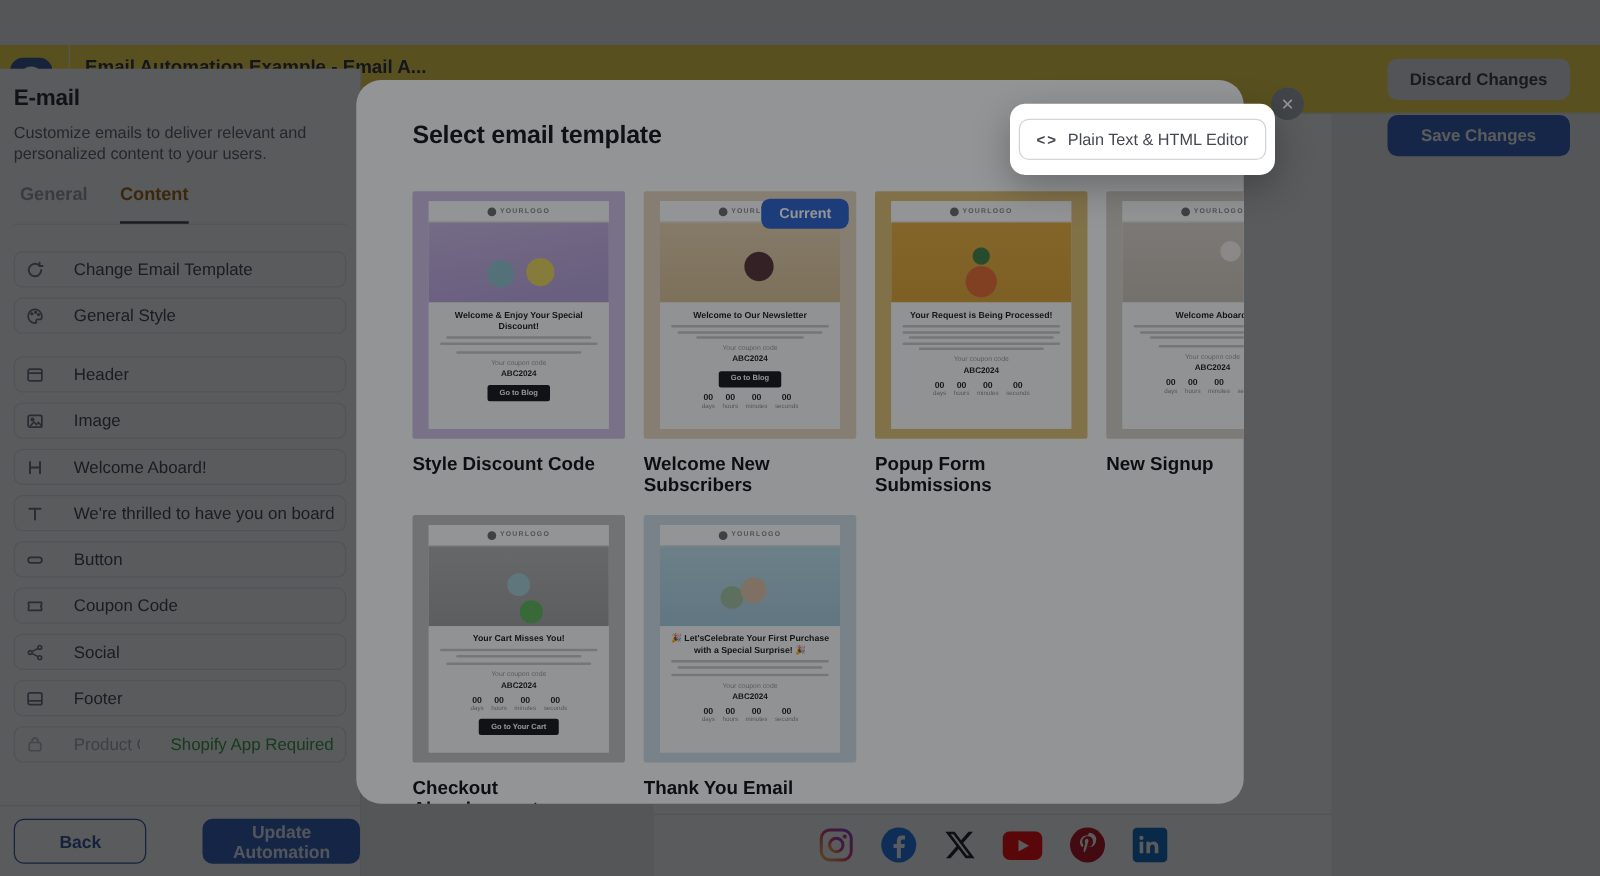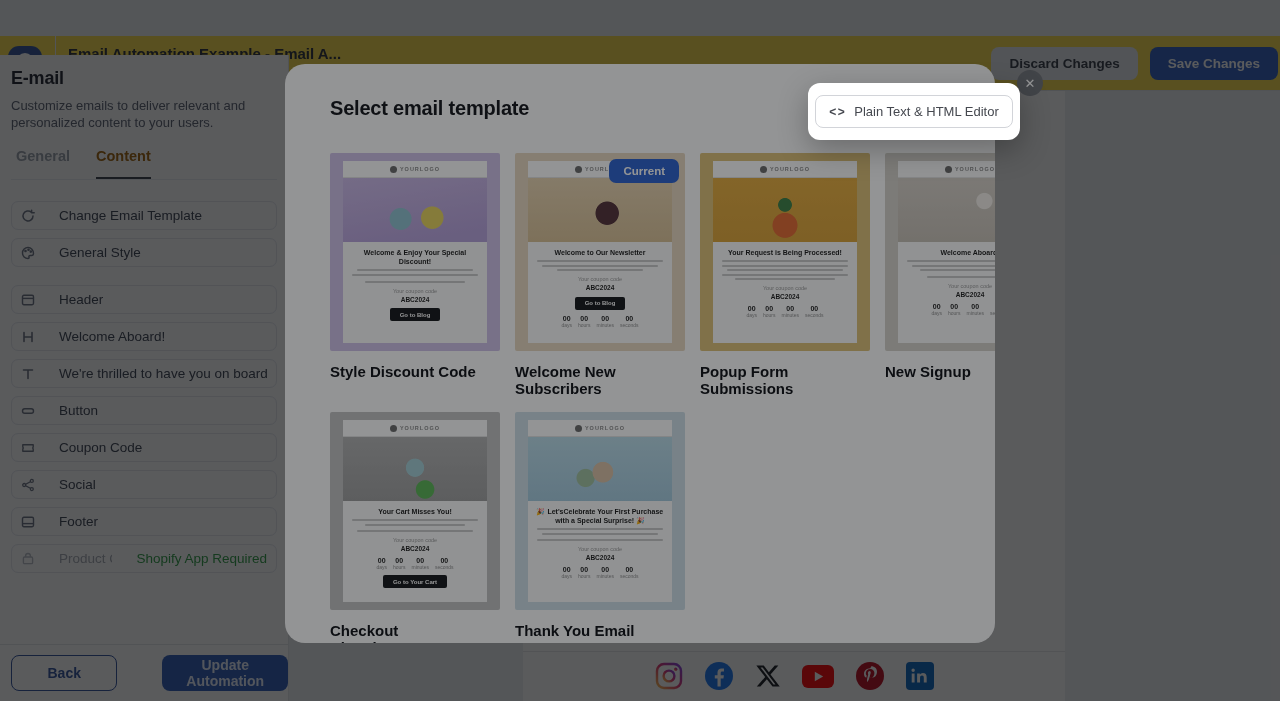--- a/index.html
+++ b/index.html
@@ -8,21 +8,21 @@
          background:#eef0f3; font-family:"Liberation Sans", sans-serif; }
 
   
   .topbar { position:absolute; top:0; left:0; right:0; height:55px; background:#fde047;
             border-bottom:1px solid #e5e7ea; z-index:1;margin-top:36px; }
   .logo { position:absolute; left:8px; top:10px; width:34px; height:34px; }
   .tb-divider { position:absolute; left:55px; top:0; bottom:0; width:1px; background:#eceef1; }
   .tb-text { position:absolute; left:68px; top:9px; }
   .tb-title { font-size:15px; font-weight:700; color:#2a2e38; }
   .tb-edit { font-size:12.5px; color:#3b6fd4; margin-top:3px; cursor:pointer; }
-  .tb-actions { position:absolute; right:2px; top:11px; display:flex; gap:12px; }
+  .tb-actions { position:absolute; right:24px; top:11px; display:flex; gap:12px;flex-direction:column; }
   .btn { border:none; border-radius:8px; height:33px; padding:0 18px; font-size:13.5px;
          font-weight:600; font-family:inherit; cursor:pointer; }
   .btn-discard { background:#e9ebee; color:#343a46; }
   .btn-save { background:#2f5fc2; color:#fff; }
 
   .sidebar { position:absolute; top:55px; left:0; width:289px; bottom:0; background:#fff;
              border-right:1px solid #e5e7ea; z-index:1; }
   .sb-inner { padding:13px 11px 0 11px; }
   .sb-title { font-size:18px; font-weight:700; color:#1e222c; letter-spacing:-0.2px; }
   .sb-desc { margin-top:8px; font-size:13px; line-height:1.32; color:#5b6170; width:252px; }
@@ -166,20 +166,28 @@
               <circle cx="9.8" cy="5.6" r="0.6" fill="currentColor"></circle>
             </svg>
           <span class="lbl">General Style</span>
         </div>
         <div class="srow group-gap">
           <svg width="14" height="14" viewBox="0 0 14 14" fill="none" stroke-width="1.4">
               <rect x="1.5" y="2.3" width="11" height="9.4" rx="1.4"></rect>
               <path d="M1.5 5.4h11"></path>
             </svg>
           <span class="lbl">Header</span>
+        </div>
+        <div class="srow">
+          <svg width="14" height="14" viewBox="0 0 14 14" fill="none" stroke-width="1.4">
+              <rect x="1.5" y="2.3" width="11" height="9.4" rx="1.4"></rect>
+              <circle cx="5" cy="5.6" r="0.9"></circle>
+              <path d="M3 11l3.2-3.4 2 2 1.6-1.6 2.7 3"></path>
+            </svg>
+          <span class="lbl">Image</span>
         </div>
         <div class="srow">
           <svg width="14" height="14" viewBox="0 0 14 14" fill="none" stroke-width="1.6" stroke-linecap="round">
               <path d="M3 2.5v9M11 2.5v9M3 7h8"></path>
             </svg>
           <span class="lbl">Welcome Aboard!</span>
         </div>
         <div class="srow">
           <svg width="14" height="14" viewBox="0 0 14 14" fill="none" stroke-width="1.6" stroke-linecap="round">
               <path d="M2.5 3h9M7 3v8.5"></path>

